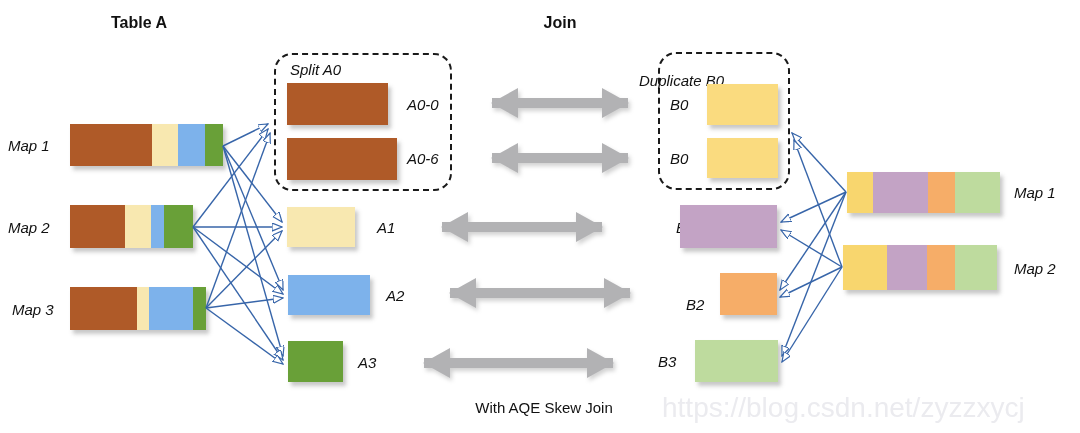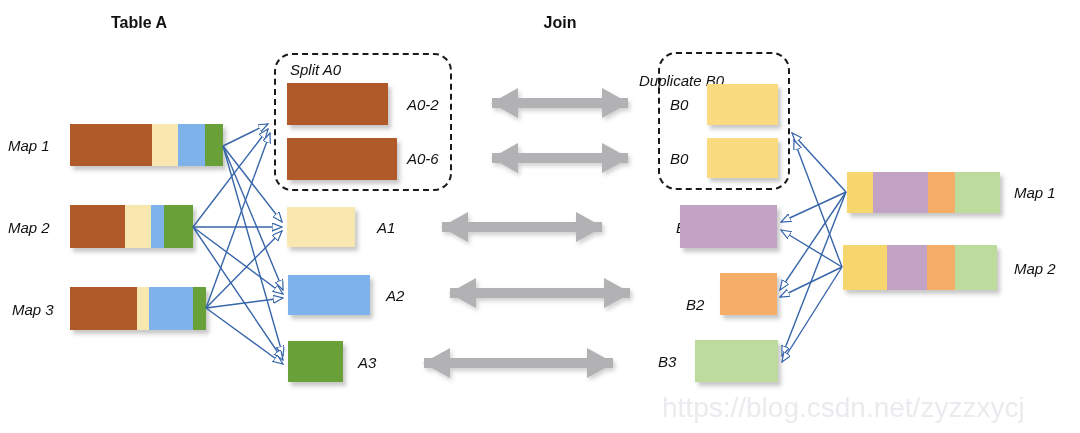--- a/index.html
+++ b/index.html
@@ -53,21 +53,21 @@
         <div class="seg" style="width: 67px; background: rgb(175, 90, 40);"></div>
         <div class="seg" style="width: 12px; background: rgb(248, 232, 176);"></div>
         <div class="seg" style="width: 44px; background: rgb(125, 178, 235);"></div>
         <div class="seg" style="width: 13px; background: rgb(105, 160, 56);"></div>
       </div>
     </div>
 
   <div class="abs dashedbox" style="left:274px; top:53px; width:174px; height:134px;"></div>
   <div class="abs lbl" style="left:290px; top:61px;">Split A0</div>
   <div class="abs block" style="left: 287px; top: 83px; width: 101px; height: 42px; background: rgb(175, 90, 40);"></div>
-  <div class="abs lbl" style="left:407px; top:96px;">A0-2</div>
+  <div class="abs lbl" style="left:407px; top:96px;">A0-0</div>
   <div class="abs block" style="left: 287px; top: 138px; width: 110px; height: 42px; background: rgb(175, 90, 40);"></div>
   <div class="abs lbl" style="left:407px; top:150px;">A0-6</div>
 
   <div class="abs block" style="left: 287px; top: 207px; width: 68px; height: 40px; background: rgb(248, 232, 176);"></div>
   <div class="abs lbl" style="left:377px; top:219px;">A1</div>
   <div class="abs block" style="left: 288px; top: 275px; width: 82px; height: 40px; background: rgb(125, 178, 235);"></div>
   <div class="abs lbl" style="left:386px; top:287px;">A2</div>
   <div class="abs block" style="left: 288px; top: 341px; width: 55px; height: 41px; background: rgb(105, 160, 56);"></div>
   <div class="abs lbl" style="left:358px; top:354px;">A3</div>
 
@@ -97,20 +97,21 @@
   <div class="abs" style="left:843px; top:245px; height:45px;">
       <div class="bar">
         <div class="seg" style="width: 44px; background: rgb(248, 214, 110);"></div>
         <div class="seg" style="width: 40px; background: rgb(195, 163, 197);"></div>
         <div class="seg" style="width: 28px; background: rgb(246, 173, 104);"></div>
         <div class="seg" style="width: 42px; background: rgb(190, 219, 158);"></div>
       </div>
     </div>
   <div class="abs lbl" style="left:1014px; top:260px;">Map 2</div>
 
+  <div id="caption" class="abs" style="left:434px; top:399px;">With AQE Skew Join</div>
   <div id="watermark" class="abs" style="left:662px; top:392px;">https://blog.csdn.net/zyzzxycj</div>
 
   <svg id="overlay" width="1080" height="433" viewBox="0 0 1080 433">
     <defs>
       <marker id="gh" markerWidth="2.7" markerHeight="3" refX="2.6" refY="1.5" orient="auto-start-reverse" markerUnits="strokeWidth">
         <path d="M0,0 L2.7,1.5 L0,3 z" fill="#B2B2B4"></path>
       </marker>
       <marker id="gh2" markerWidth="2.7" markerHeight="3" refX="2.6" refY="1.5" orient="auto" markerUnits="strokeWidth">
         <path d="M0,0 L2.7,1.5 L0,3 z" fill="#B2B2B4"></path>
       </marker>

